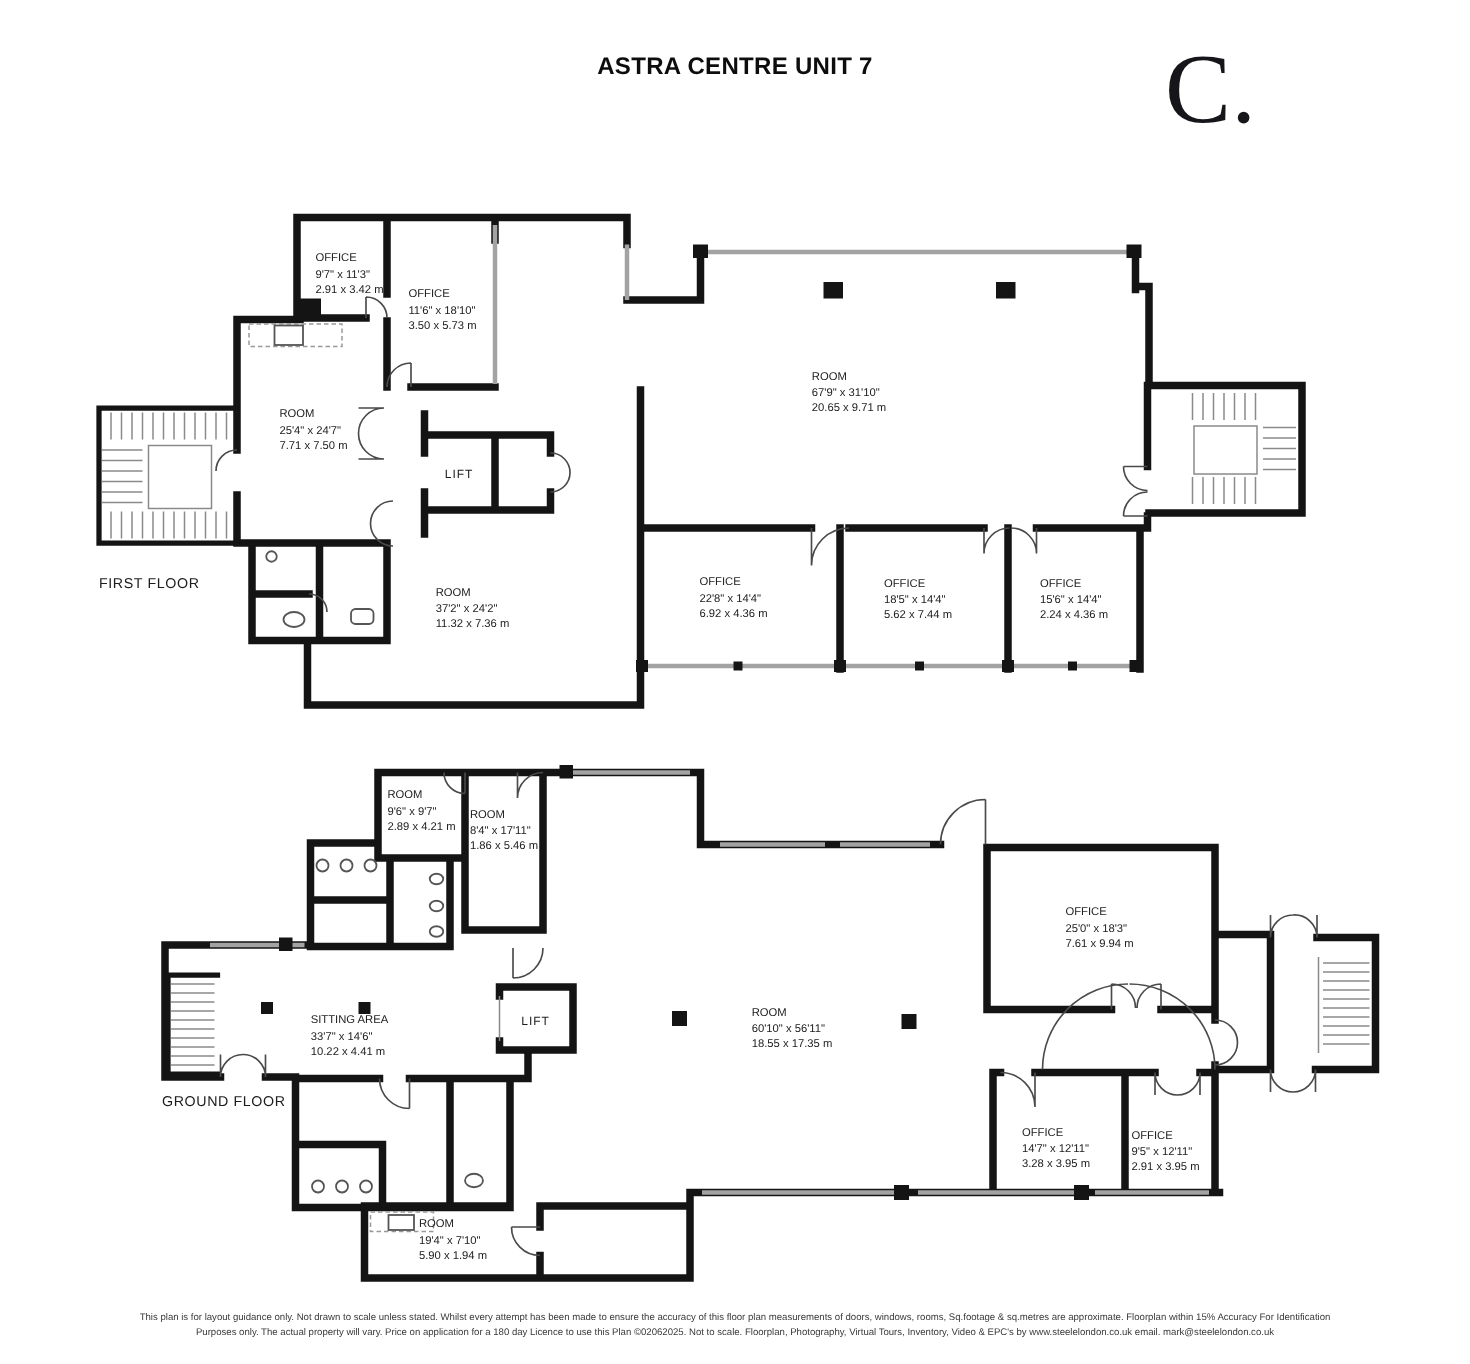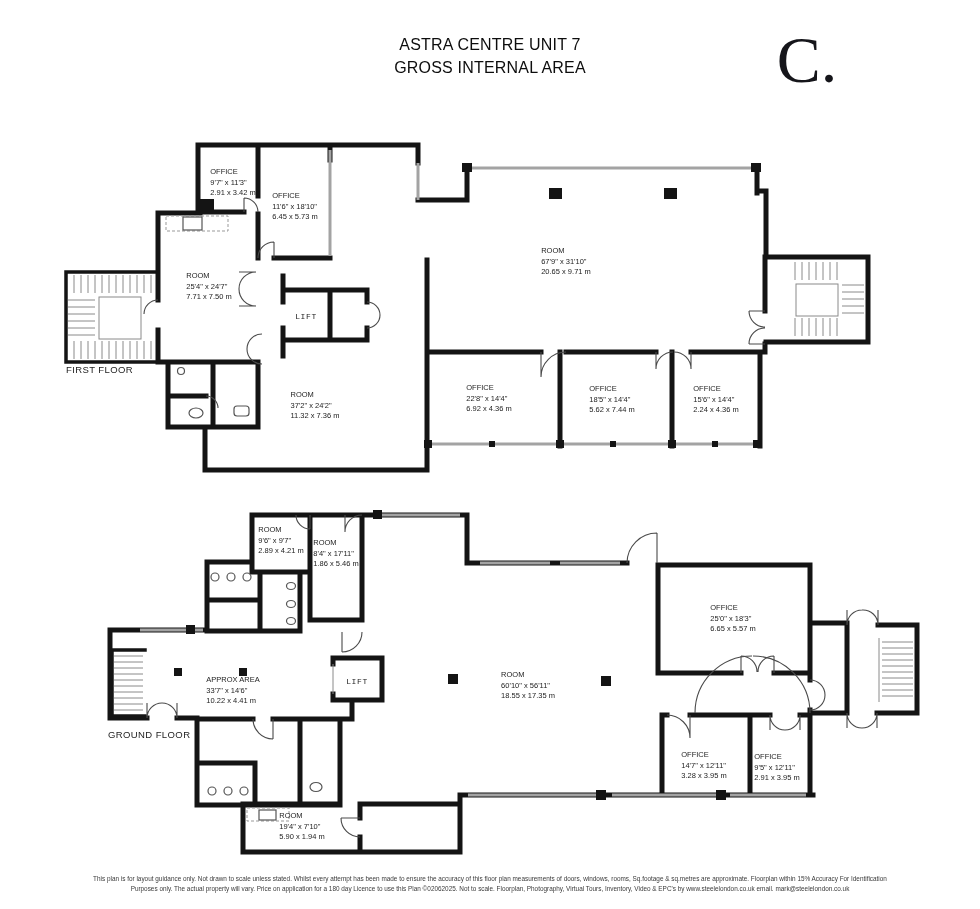--- a/index.html
+++ b/index.html
@@ -1,45 +1,44 @@
 <!DOCTYPE html>
 <html><head>
 <meta charset="utf-8">
 <style>
   html,body{margin:0;padding:0;background:#ffffff;}
   body{width:980px;height:909px;font-family:"Liberation Sans",sans-serif;}
   .page{position:relative;width:980px;height:909px;background:#fff;overflow:hidden;}
-  .hdr{position:absolute;top:33px;left:0;width:100%;text-align:center;font-weight:normal;
+  .hdr{position:absolute;top:33px;left:0;width:100%;text-align:center;font-weight:bold;
        font-size:16px;line-height:1.45;color:#0d0d0d;letter-spacing:.2px;}
   .logo{position:absolute;top:22px;left:752px;width:110px;text-align:center;
         font-family:"Liberation Serif",serif;font-size:66px;font-weight:400;color:#15151a;}
   .rlabel{position:absolute;transform:translate(-50%,-50%);
           font-size:7.5px;line-height:1.42;color:#1c1c1c;white-space:nowrap;}
   .flabel{position:absolute;font-size:9.5px;color:#1c1c1c;letter-spacing:.4px;}
-  .liftlbl{position:absolute;transform:translate(-50%,-50%);font-size:8px;color:#1c1c1c;letter-spacing:.6px;font-family:Liberation Mono, monospace;}
+  .liftlbl{position:absolute;transform:translate(-50%,-50%);font-size:8px;color:#1c1c1c;letter-spacing:.6px;}
   .ftr{position:absolute;bottom:16px;left:0;width:100%;text-align:center;
        font-size:6.4px;line-height:1.45;color:#3a3a3a;}
   svg.plan{position:absolute;top:0;left:0;}
   .wall{stroke:#141414;stroke-width:5;fill:none;stroke-linecap:square;}
   .wall4{stroke:#141414;stroke-width:3.5;fill:none;stroke-linecap:square;}
   .win{stroke:#a3a3a3;stroke-width:3;fill:none;}
   .arc{stroke:#4a4a4a;stroke-width:1.1;fill:none;}
   .tread{stroke:#8a8a8a;stroke-width:1;fill:none;}
   .fix{stroke:#555;stroke-width:1.2;fill:none;}
   .dash{stroke:#999;stroke-width:1;fill:none;stroke-dasharray:3 2;}
   .blk{fill:#141414;stroke:none;}
 </style>
 </head>
 <body>
 
 <div class="page">
 
   <div class="hdr">
     <div>ASTRA CENTRE UNIT 7</div>
-    <div>GROSS INTERNAL AREA</div>
   </div>
   <div class="logo">C.</div>
 
   <svg class="plan" width="980" height="909" viewBox="0 0 980 909">
 
     <g>
 
       <path class="wall" d="M198,145 H418 M418,145 V163 M198,145 V212 M198,212 H244
         M258,145 V196 M258,214 V258 M274,258 H330 M330,145 V160
         M418,200 H467 M467,168 V200
@@ -199,21 +198,21 @@
   </svg>
 
   <div class="rlabel" style="left:233px;top:183px">
     <div>OFFICE</div>
     <div>9'7" x 11'3"</div>
     <div>2.91 x 3.42 m</div>
   </div>
   <div class="rlabel" style="left:295px;top:207px">
     <div>OFFICE</div>
     <div>11'6" x 18'10"</div>
-    <div>6.45 x 5.73 m</div>
+    <div>3.50 x 5.73 m</div>
   </div>
   <div class="rlabel" style="left:209px;top:287px">
     <div>ROOM</div>
     <div>25'4" x 24'7"</div>
     <div>7.71 x 7.50 m</div>
   </div>
   <div class="rlabel" style="left:566px;top:262px">
     <div>ROOM</div>
     <div>67'9" x 31'10"</div>
     <div>20.65 x 9.71 m</div>
@@ -232,46 +231,46 @@
     <div>OFFICE</div>
     <div>18'5" x 14'4"</div>
     <div>5.62 x 7.44 m</div>
   </div>
   <div class="rlabel" style="left:716px;top:400px">
     <div>OFFICE</div>
     <div>15'6" x 14'4"</div>
     <div>2.24 x 4.36 m</div>
   </div>
   <div class="liftlbl" style="left:306px;top:316px">LIFT</div>
-  <div class="flabel" style="left:66px;top:364px">FIRST FLOOR</div>
+  <div class="flabel" style="left:66px;top:384px">FIRST FLOOR</div>
 
   <div class="rlabel" style="left:281px;top:541px">
     <div>ROOM</div>
     <div>9'6" x 9'7"</div>
     <div>2.89 x 4.21 m</div>
   </div>
   <div class="rlabel" style="left:336px;top:554px">
     <div>ROOM</div>
     <div>8'4" x 17'11"</div>
     <div>1.86 x 5.46 m</div>
   </div>
   <div class="rlabel" style="left:233px;top:691px">
-    <div>APPROX AREA</div>
+    <div>SITTING AREA</div>
     <div>33'7" x 14'6"</div>
     <div>10.22 x 4.41 m</div>
   </div>
   <div class="rlabel" style="left:528px;top:686px">
     <div>ROOM</div>
     <div>60'10" x 56'11"</div>
     <div>18.55 x 17.35 m</div>
   </div>
   <div class="rlabel" style="left:733px;top:619px">
     <div>OFFICE</div>
     <div>25'0" x 18'3"</div>
-    <div>6.65 x 5.57 m</div>
+    <div>7.61 x 9.94 m</div>
   </div>
   <div class="rlabel" style="left:704px;top:766px">
     <div>OFFICE</div>
     <div>14'7" x 12'11"</div>
     <div>3.28 x 3.95 m</div>
   </div>
   <div class="rlabel" style="left:777px;top:768px">
     <div>OFFICE</div>
     <div>9'5" x 12'11"</div>
     <div>2.91 x 3.95 m</div>

